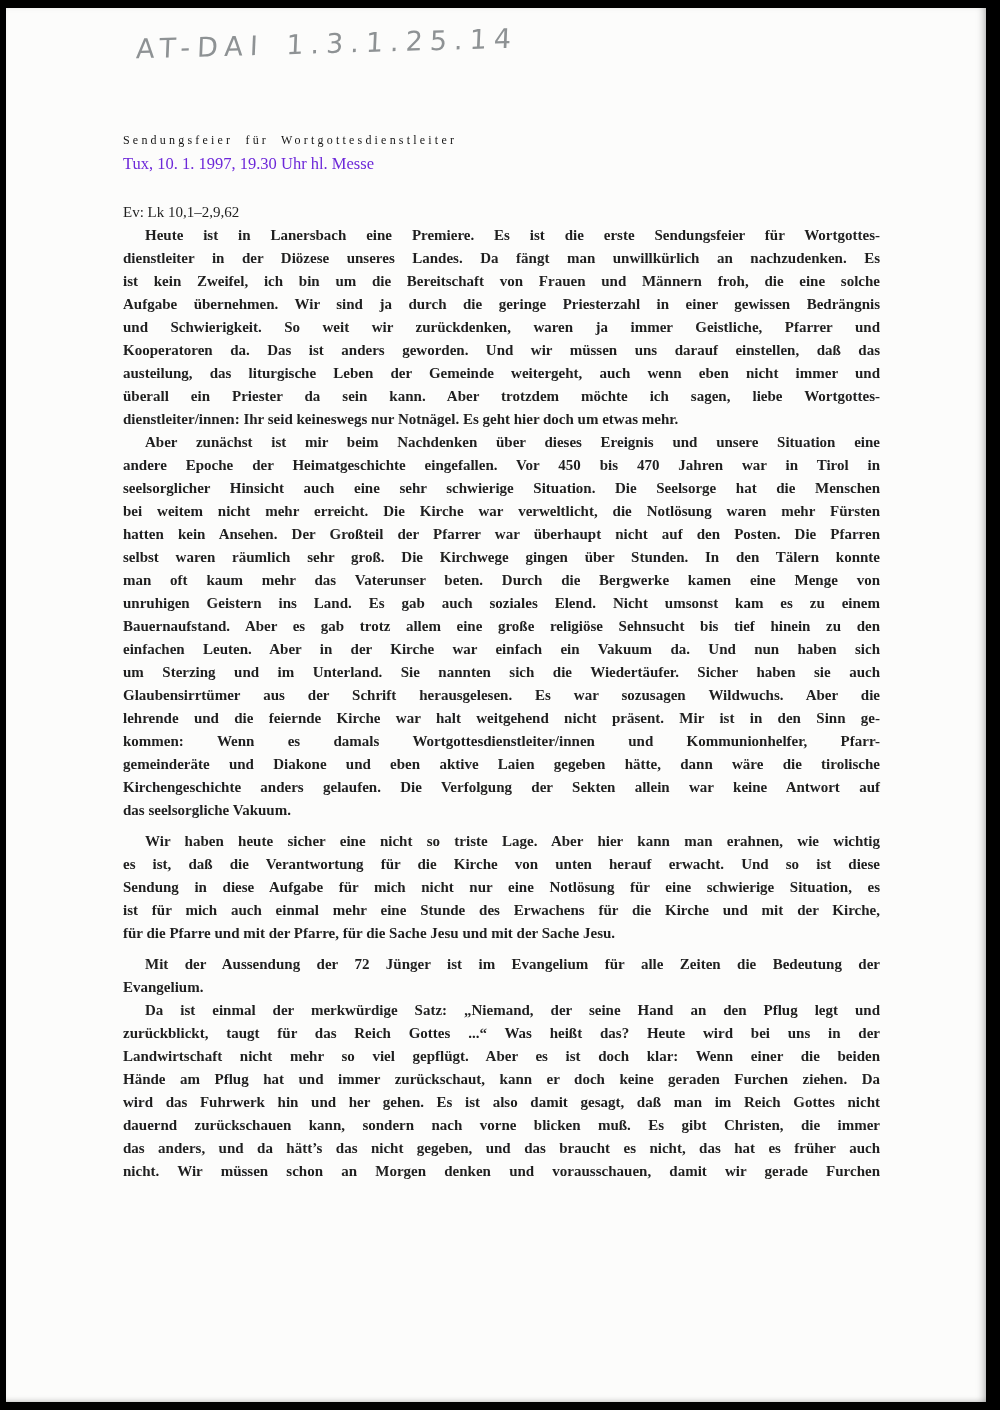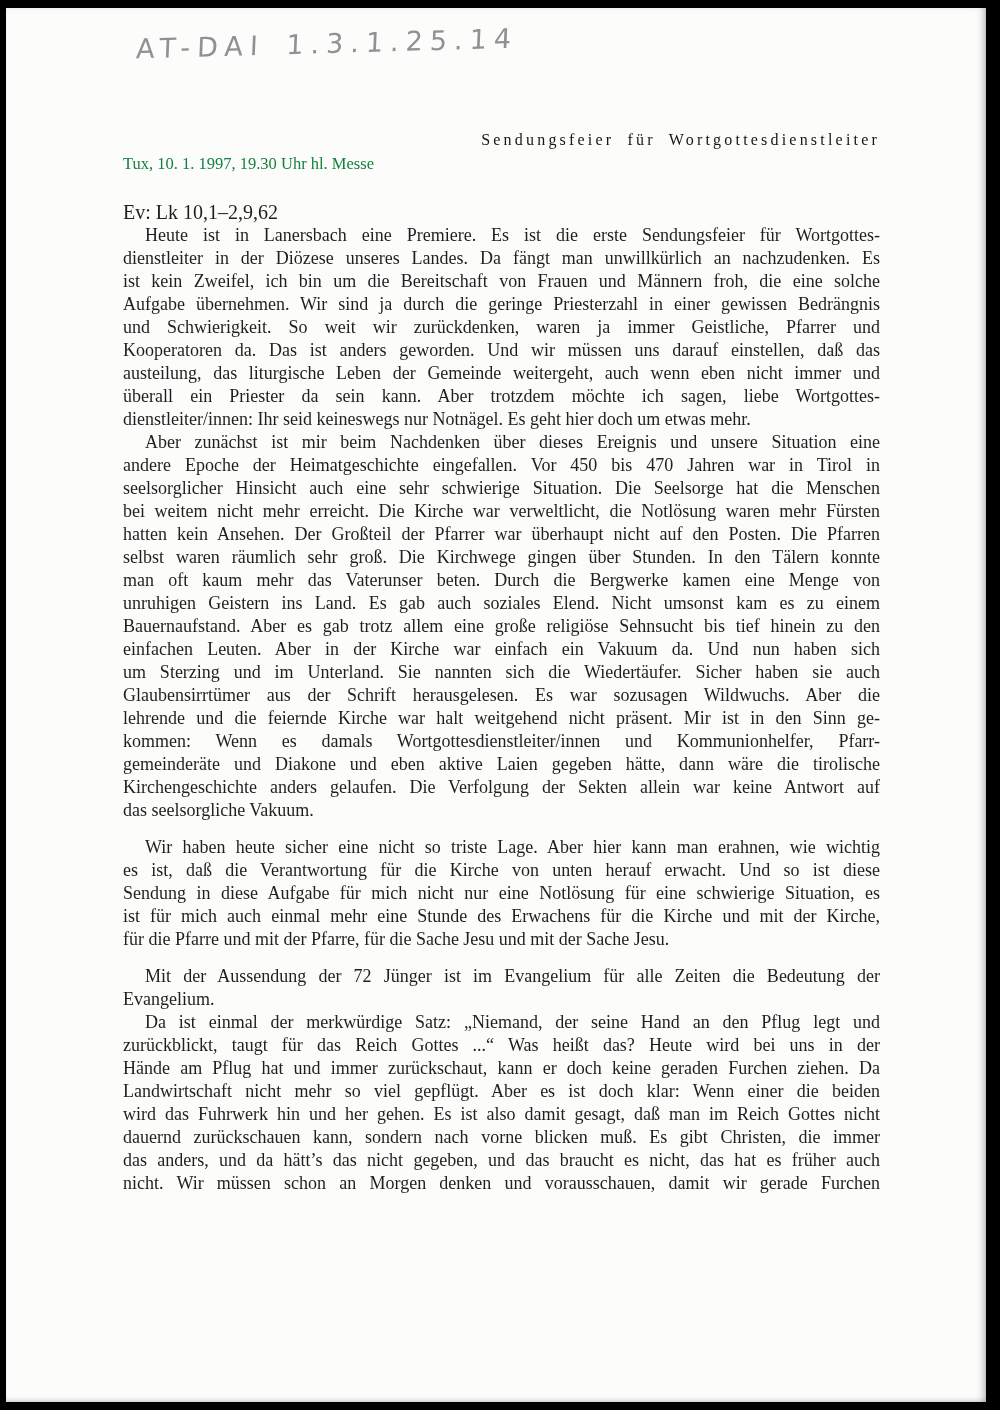--- a/index.html
+++ b/index.html
@@ -35,40 +35,39 @@
     transform: rotate(-1.6deg) skewX(-4deg);
     white-space: nowrap;
   }
   .content {
     position: absolute;
     left: 117px; top: 120px;
     width: 757px;
     color: #1f1f1f;
   }
   .title {
-    font-size: 16px;
+    font-size: 12px;
     letter-spacing: 3.2px;
     word-spacing: 6px;
     line-height: 24px;
     color: #161616;
-    text-align: right;
   }
   .subtitle {
     font-size: 16.5px;
     line-height: 24px;
-    color: #15803d;
+    color: #6d28d9;
   }
   .gospel {
     margin-top: 25px;
-    font-size: 20px;
+    font-size: 15px;
     line-height: 23px;
   }
-  .paragraphs { font-size: 18px; }
+  .paragraphs { font-size: 15px; font-weight: bold; }
   .para { margin: 0; }
-  .para.space-before { margin-top: 14px; }
+  .para.space-before { margin-top: 8px; }
   .line {
     line-height: 23px;
     text-align: justify;
     text-align-last: justify;
     white-space: normal;
   }
   .line.first { text-indent: 22px; }
   .line.flush { text-align-last: left; }
   .spaced { letter-spacing: 2.6px; }
 </style>
@@ -120,22 +119,22 @@
             <div class="line">ist für mich auch einmal mehr eine Stunde des Erwachens für die Kirche und mit der Kirche,</div>
             <div class="line flush">für die Pfarre und mit der Pfarre, für die Sache Jesu und mit der Sache Jesu.</div>
           </div>
           <div class="para space-before">
             <div class="line first">Mit der Aussendung der 72 Jünger ist im Evangelium für alle Zeiten die Bedeutung der</div>
             <div class="line flush">Evangelium.</div>
           </div>
           <div class="para">
             <div class="line first">Da ist einmal der merkwürdige Satz: „Niemand, der seine Hand an den Pflug legt und</div>
             <div class="line">zurückblickt, taugt für das Reich Gottes ...“ Was heißt das? Heute wird bei uns in der</div>
+            <div class="line">Landwirtschaft nicht mehr so viel gepflügt. Aber es ist doch klar: Wenn einer die beiden</div>
             <div class="line">Hände am Pflug hat und immer zurückschaut, kann er doch keine geraden Furchen ziehen. Da</div>
-            <div class="line">Landwirtschaft nicht mehr so viel gepflügt. Aber es ist doch klar: Wenn einer die beiden</div>
             <div class="line">wird das Fuhrwerk hin und her gehen. Es ist also damit gesagt, daß man im Reich Gottes nicht</div>
             <div class="line">dauernd zurückschauen kann, sondern nach vorne blicken muß. Es gibt Christen, die immer</div>
             <div class="line">das anders, und da hätt’s das nicht gegeben, und das braucht es nicht, das hat es früher auch</div>
             <div class="line">nicht. Wir müssen schon an Morgen denken und vorausschauen, damit wir gerade Furchen</div>
           </div>
         </div>
     </div>
   </div>
 </div>
 

